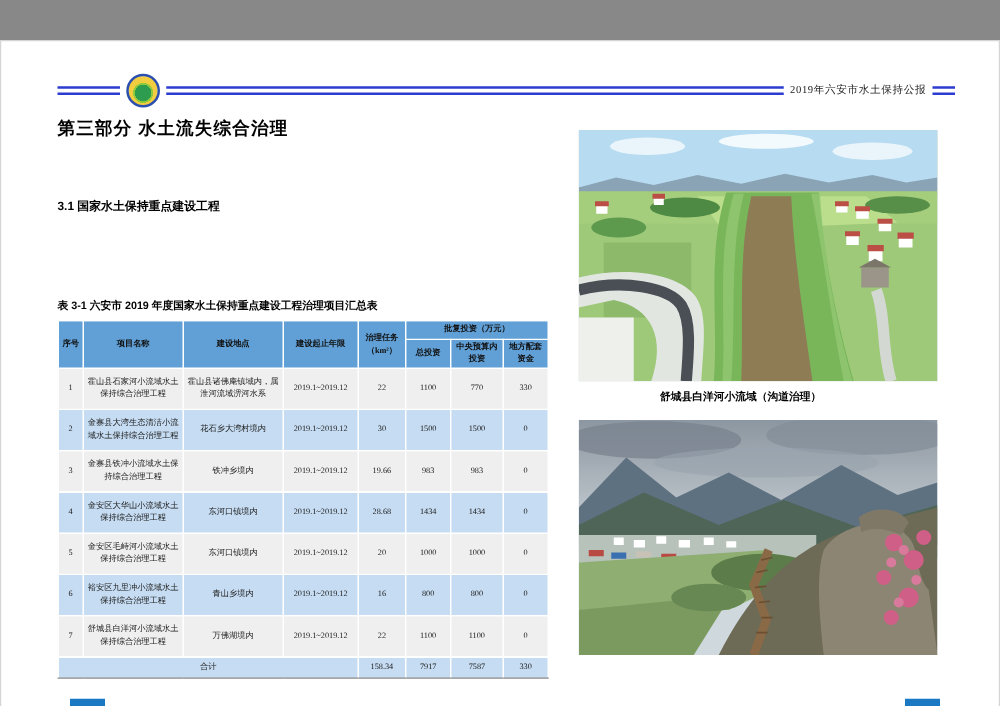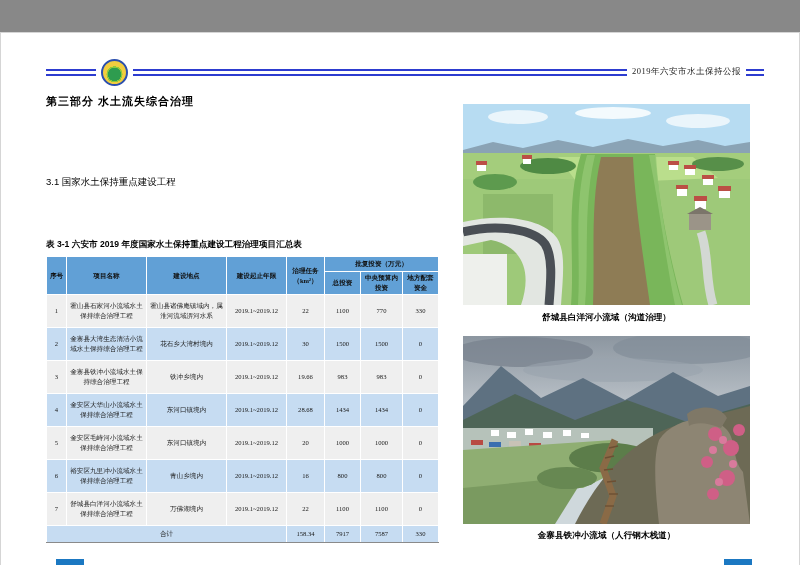--- a/index.html
+++ b/index.html
@@ -22,24 +22,24 @@
   .dline.short-l{width:50px;}
   .dline.main{flex:1;}
   .dline.short-r{width:18px;}
   .logo{
     width:27px;height:27px;border-radius:50%;border:2.5px solid #2b4fae;flex:0 0 auto;
     background:radial-gradient(circle at 50% 58%, #2e9c4f 0 37%, #8fca3a 38% 45%, #f2cd3f 46% 100%);
   }
   .header-title{font-size:8.5px;color:#1c1c1c;white-space:nowrap;letter-spacing:.5px;}
   
   .lp{position:absolute;left:45px;width:392px;}
-  .doc-title{top:61px;font-family:"Liberation Sans","DejaVu Sans",sans-serif;font-weight:bold;font-size:11px;letter-spacing:1px;color:#000;}
+  .doc-title{top:61px;font-family:"Liberation Sans","DejaVu Sans",sans-serif;font-weight:bold;font-size:14px;letter-spacing:1px;color:#000;}
   .para{font-size:8.6px;line-height:19px;text-align:justify;text-indent:2em;color:#111;}
   .p1{top:84px;}
-  .sec-title{top:143px;font-family:"Liberation Sans","DejaVu Sans",sans-serif;font-weight:normal;font-size:9.5px;color:#000;}
+  .sec-title{top:126px;font-family:"Liberation Sans","DejaVu Sans",sans-serif;font-weight:bold;font-size:9.5px;color:#000;}
   .p2{top:150px;line-height:17.5px;}
   .tbl-caption{top:206px;width:392px;font-family:"Liberation Sans","DejaVu Sans",sans-serif;font-weight:bold;font-size:8.6px;color:#000;}
   table.projects{
     position:absolute;left:45px;top:223px;width:392px;border-collapse:collapse;
     font-size:6.6px;line-height:1.55;table-layout:fixed;
   }
   table.projects th,table.projects td{
     border:1px solid #fff;text-align:center;vertical-align:middle;padding:1px 2px;
     overflow:hidden;word-break:break-all;
   }
@@ -51,21 +51,21 @@
   table.projects tbody tr:nth-child(even) td{background:var(--row-blue);}
   table.projects tr.total-row td{
     background:var(--row-gray);height:17px;
     border-top:1px solid #8a8a8a;border-bottom:1px solid #8a8a8a;
   }
   
   .photo{position:absolute;left:462px;width:287px;overflow:hidden;background:#cfd8dc;}
   .photo svg{display:block;width:100%;height:100%;}
   .photo1{top:71px;height:201px;}
   .photo2{top:303px;height:188px;}
-  .photo-caption{position:absolute;left:462px;width:287px;text-align:center;
+  .photo-caption{position:absolute;left:448px;width:287px;text-align:center;
     font-family:"Liberation Sans","DejaVu Sans",sans-serif;font-weight:bold;font-size:8.6px;color:#000;}
   .cap1{top:279px;}
   .cap2{top:497px;}
   
   .page-num{
     position:absolute;top:526px;width:28px;height:29px;background:var(--pagebox-blue);
     color:#fff;font-size:9px;font-family:"Liberation Serif",serif;
     display:flex;align-items:flex-start;justify-content:center;padding-top:4px;
   }
   .pn-left{left:55px;}
@@ -298,18 +298,17 @@
       <g stroke="#6c4f33" stroke-width="1.4">
         <path d="M146,112 L155,110"></path>
           <path d="M142,122 L151,120"></path>
         <path d="M141,134 L150,133"></path>
           <path d="M144,146 L153,145"></path>
         <path d="M146,158 L155,158"></path>
           <path d="M142,170 L151,170"></path>
       </g>
     </svg>
   </div>
-  <div class="photo-caption cap2">金寨县铁冲小流域（人行钢木栈道）</div>
 
   <div class="page-num pn-left">15</div>
   <div class="page-num pn-right">16</div>
 
 </div>
 
 </body></html>

